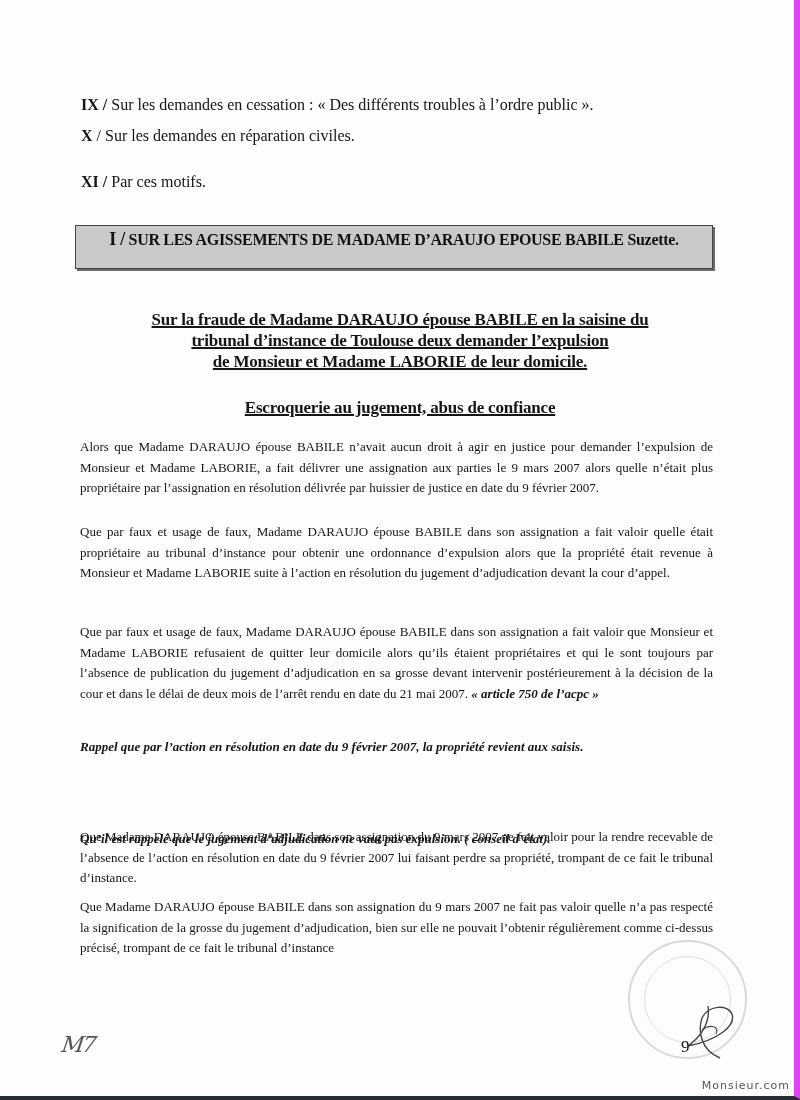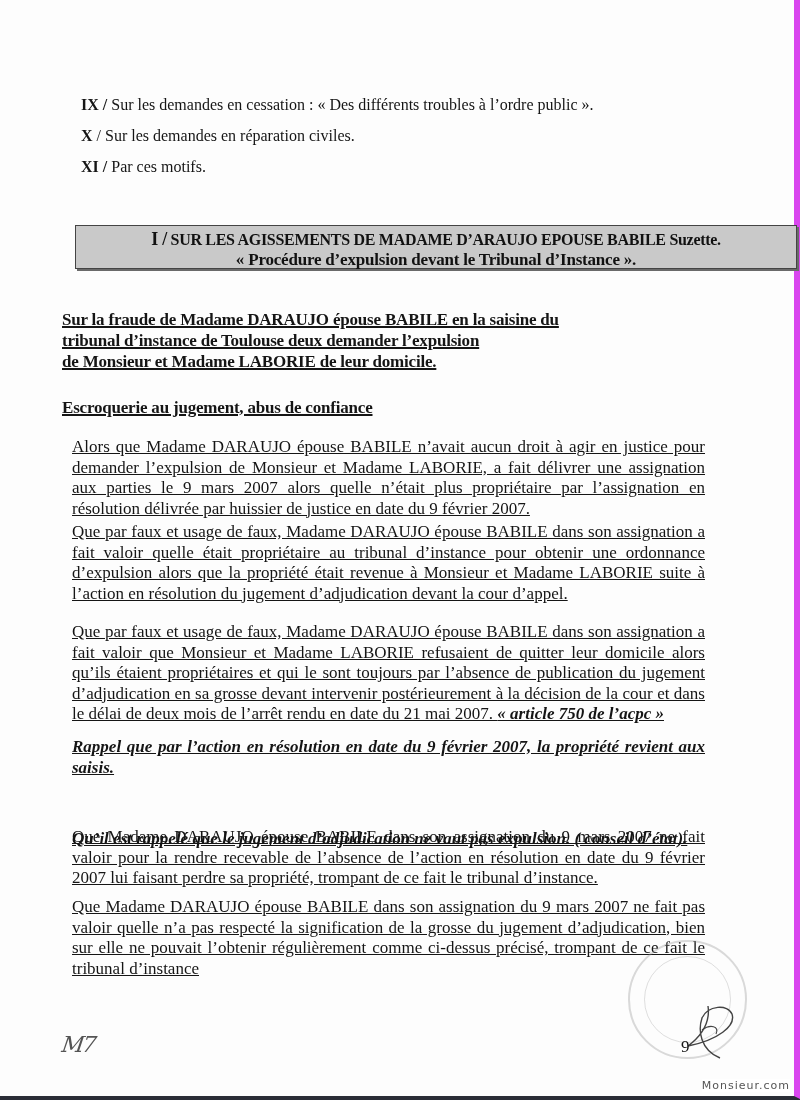--- a/index.html
+++ b/index.html
@@ -17,44 +17,44 @@
       border-right: 8px solid #d946ef;
       border-bottom: 4px solid #2a2d36;
       box-sizing: content-box;
     }
     .toc-line {
       position: absolute; left: 81px;
       font-size: 16px; line-height: 20px; white-space: nowrap;
     }
     .toc-line b { font-weight: bold; }
     .heading-box {
-      position: absolute; left: 75px; top: 225px; width: 722px; height: 44px;
+      position: absolute; left: 75px; top: 225px; width: 638px; height: 44px;
       background: #c9c9c9;
       border: 1px solid #444;
       box-shadow: 2px 2px 0 #6a6a6a;
       text-align: center;
       font-family: "Liberation Serif", serif;
       font-weight: bold;
       line-height: 20px;
       padding-top: 3px;
       box-sizing: border-box;
       color: #111;
     }
     .heading-box .l1 { font-size: 16px; letter-spacing: -0.3px; }
     .heading-box .l1 .num { font-size: 18px; }
     .heading-box .l2 { font-size: 17px; letter-spacing: -0.2px; }
     .subtitle {
-      position: absolute; left: 62px; width: 640px; 
+      position: absolute; left: 80px; width: 640px; text-align: center;
       font-weight: bold; text-decoration: underline; text-decoration-thickness: 2px;
       font-size: 17px; line-height: 20px;
       letter-spacing: -0.2px;
     }
     .para {
-      position: absolute; left: 72px; width: 633px;
-      font-size: 17px; line-height: 20.5px; text-align: justify; text-decoration: underline;
+      position: absolute; left: 80px; width: 633px;
+      font-size: 13px; line-height: 20.5px; text-align: justify;
     }
     .para.bi { font-weight: bold; font-style: italic; }
     .para .ref { font-weight: bold; font-style: italic; }
     .handwriting {
       position: absolute; left: 62px; top: 1032px;
       font-family: "DejaVu Serif", serif; font-style: italic;
       font-size: 22px; color: #555; letter-spacing: -2px;
       transform: skewX(-8deg);
     }
     .page-number {
@@ -81,29 +81,28 @@
 <body>
 
 <div class="page">
 
   <div class="toc-line" style="top:95px;">
     <b>IX /</b><span> Sur les demandes en cessation : « Des différents troubles à l’ordre public ».</span>
   </div>
   <div class="toc-line" style="top:126px;">
     <b>X</b><span> / Sur les demandes en réparation civiles.</span>
   </div>
-  <div class="toc-line" style="top:157px;">
+  <div class="toc-line" style="top:172px;">
     <b>XI /</b><span> Par ces motifs.</span>
   </div>
 
   <div class="heading-box">
     <div class="l1">
       <span class="num">I /</span><span> SUR LES AGISSEMENTS DE MADAME D’ARAUJO EPOUSE BABILE Suzette.</span>
     </div>
-    <div class="l2">« Procédure d’expulsion devant le Tribunal d’Instance ».</div>
   </div>
 
   <div class="subtitle" style="top:310px;">Sur la fraude de Madame DARAUJO épouse BABILE en la saisine du</div>
   <div class="subtitle" style="top:331px;">tribunal d’instance de Toulouse deux demander l’expulsion</div>
   <div class="subtitle" style="top:352px;">de Monsieur et Madame LABORIE de leur domicile.</div>
   <div class="subtitle" style="top:398px;">Escroquerie au jugement, abus de confiance</div>
 
   <div class="para" style="top:437px;">Alors que Madame DARAUJO épouse BABILE n’avait aucun droit à agir en justice pour demander l’expulsion de Monsieur et Madame LABORIE, a fait délivrer une assignation aux parties le 9 mars 2007 alors quelle n’était plus propriétaire par l’assignation en résolution délivrée par huissier de justice en date du 9 février 2007.</div>
   <div class="para" style="top:522px;">Que par faux et usage de faux, Madame DARAUJO épouse BABILE dans son assignation a fait valoir quelle était propriétaire au tribunal d’instance pour obtenir une ordonnance d’expulsion alors que la propriété était revenue à Monsieur et Madame LABORIE suite à l’action en résolution  du jugement d’adjudication devant la cour d’appel.</div>
   <div class="para" style="top:622px;">

